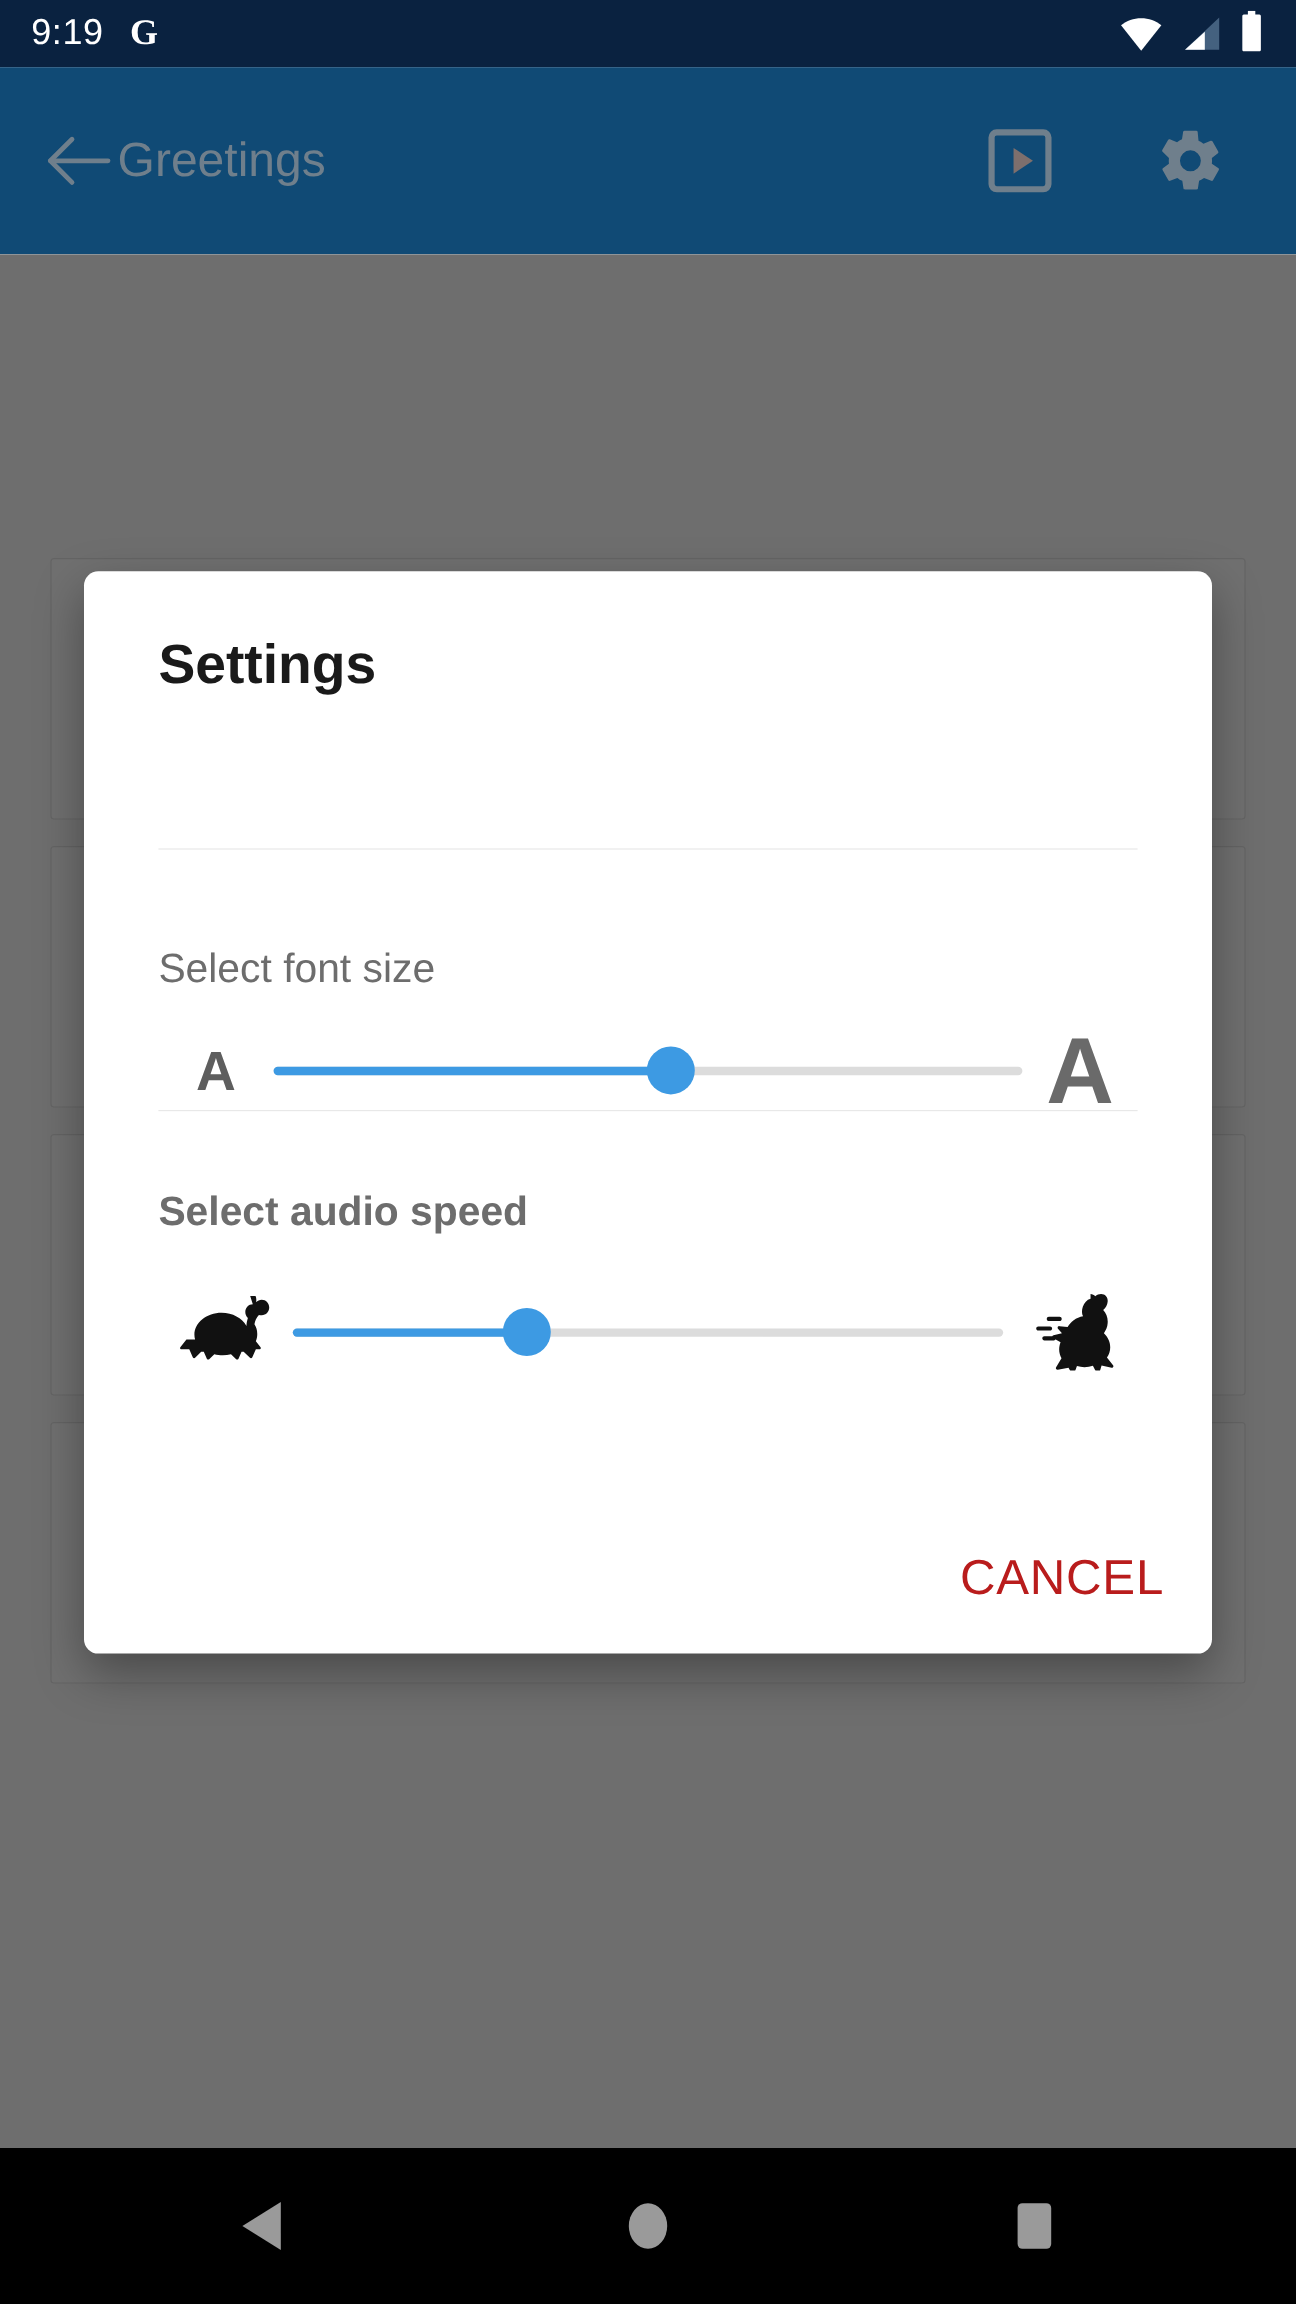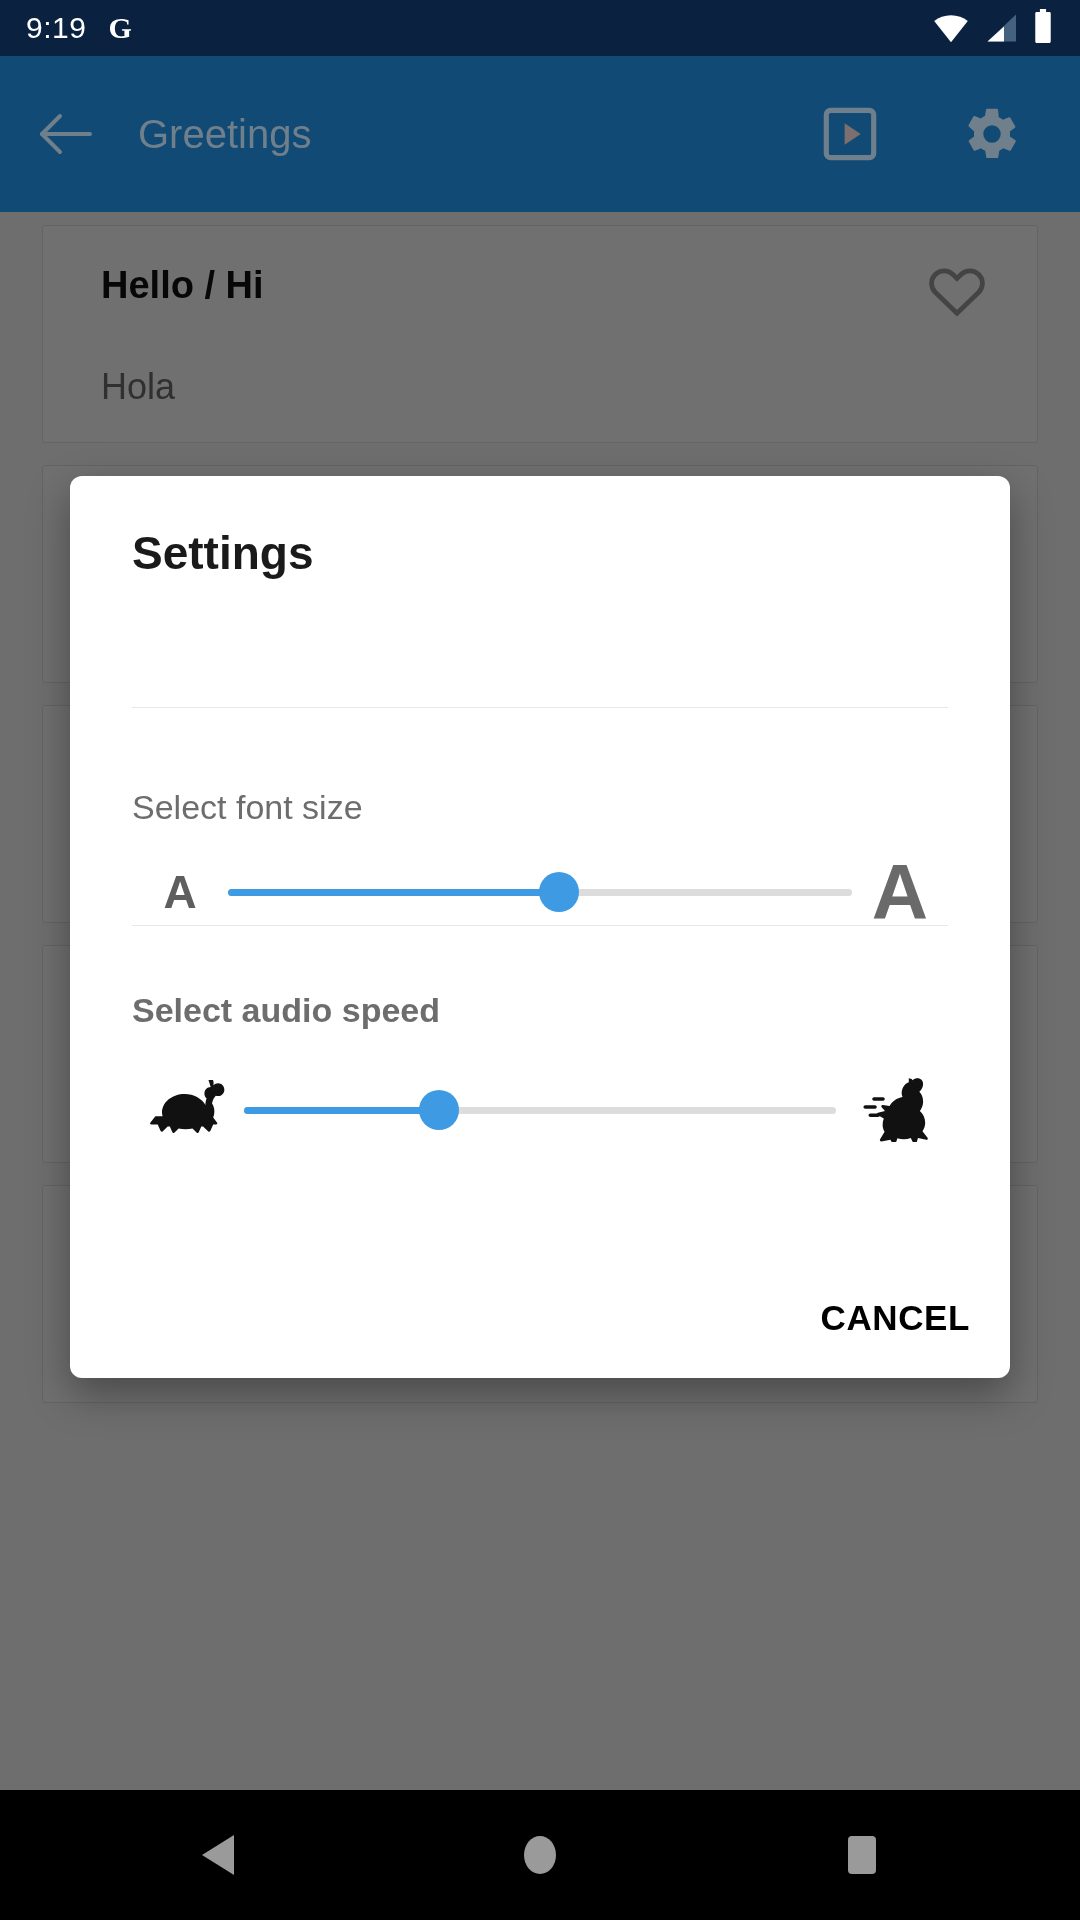--- a/index.html
+++ b/index.html
@@ -29,21 +29,21 @@
 
   
   #app-bar {
     position:absolute; left:0; top:56px; width:1080px; height:156px;
     background:#104a75;
     display:flex; align-items:center;
     padding:0 34px;
   }
   #app-bar .ab-icon { width:64px; height:64px; display:flex; align-items:center; justify-content:center; }
   #app-bar-title {
-    font-size:40px; color:#6f7f8c; margin-left:40px; font-weight:400;
+    font-size:40px; color:#6f7f8c; font-weight:400;
   }
   #app-bar-actions { margin-left:auto; display:flex; align-items:center; gap:78px; margin-right:22px; }
 
   
   #bg-content {
     position:absolute; left:0; top:212px; width:1080px; height:1578px;
     background:#fafafa;
   }
   .phrase-card {
     position:absolute; left:42px; width:996px;
@@ -130,21 +130,21 @@
   #turtle-cap { width:112px; }
   #rabbit-cap { width:112px; }
 
   #dialog-actions {
     position:absolute; right:36px; bottom:30px;
     display:flex; align-items:center; gap:66px;
   }
   .dialog-btn {
     background:none; border:none; cursor:pointer;
     font-family:"Liberation Sans", sans-serif;
-    font-size:35px; font-weight:700; color:#000000;
+    font-size:41px; font-weight:400; color:#b91c1c;
     letter-spacing:0.6px;
     padding:10px 4px;
   }
 
   
   #nav-bar {
     position:absolute; left:0; bottom:0; width:1080px; height:130px;
     background:#000000;
     display:flex; align-items:center; justify-content:center;
     gap:232px;
@@ -195,29 +195,20 @@
     <span class="ab-icon">
       <svg width="58" height="58" viewBox="0 0 24 24" fill="#6f7f8c">
         <path d="M19.4 13a7.8 7.8 0 0 0 0-2l2.1-1.6a.5.5 0 0 0 .1-.6l-2-3.5a.5.5 0 0 0-.6-.2l-2.5 1a7.6 7.6 0 0 0-1.7-1L14.5 2a.5.5 0 0 0-.5-.4h-4a.5.5 0 0 0-.5.4l-.4 2.6c-.6.3-1.2.6-1.7 1l-2.5-1a.5.5 0 0 0-.6.2l-2 3.5a.5.5 0 0 0 .1.6L4.6 11a7.8 7.8 0 0 0 0 2l-2.1 1.6a.5.5 0 0 0-.1.6l2 3.5c.1.2.4.3.6.2l2.5-1c.5.4 1.1.8 1.7 1l.4 2.6c0 .3.2.4.5.4h4c.3 0 .5-.1.5-.4l.4-2.6c.6-.3 1.2-.6 1.7-1l2.5 1c.2.1.5 0 .6-.2l2-3.5a.5.5 0 0 0-.1-.6L19.4 13zM12 15.6A3.6 3.6 0 1 1 12 8.4a3.6 3.6 0 0 1 0 7.2z"></path>
       </svg>
     </span>
   </span>
 </div>
 
 <div id="bg-content">
 
-  <div class="phrase-card" style="top:13px;height:218px;">
-    <span class="phrase-en">Hello / Hi</span>
-    <span class="phrase-es">Hola</span>
-    <span class="heart-icon">
-      <svg width="60" height="56" viewBox="0 0 24 22" fill="none" stroke="#9b9b9b" stroke-width="1.9">
-        <path d="M12 20.3 3.3 11.9a5 5 0 0 1 7.1-7.1l1.6 1.6 1.6-1.6a5 5 0 0 1 7.1 7.1L12 20.3z"></path>
-      </svg>
-    </span>
-  </div>
 
   <div class="phrase-card" style="top:253px;height:218px;">
     <span class="heart-icon">
       <svg width="60" height="56" viewBox="0 0 24 22" fill="none" stroke="#9b9b9b" stroke-width="1.9">
         <path d="M12 20.3 3.3 11.9a5 5 0 0 1 7.1-7.1l1.6 1.6 1.6-1.6a5 5 0 0 1 7.1 7.1L12 20.3z"></path>
       </svg>
     </span>
   </div>
 
   <div class="phrase-card" style="top:493px;height:218px;">

